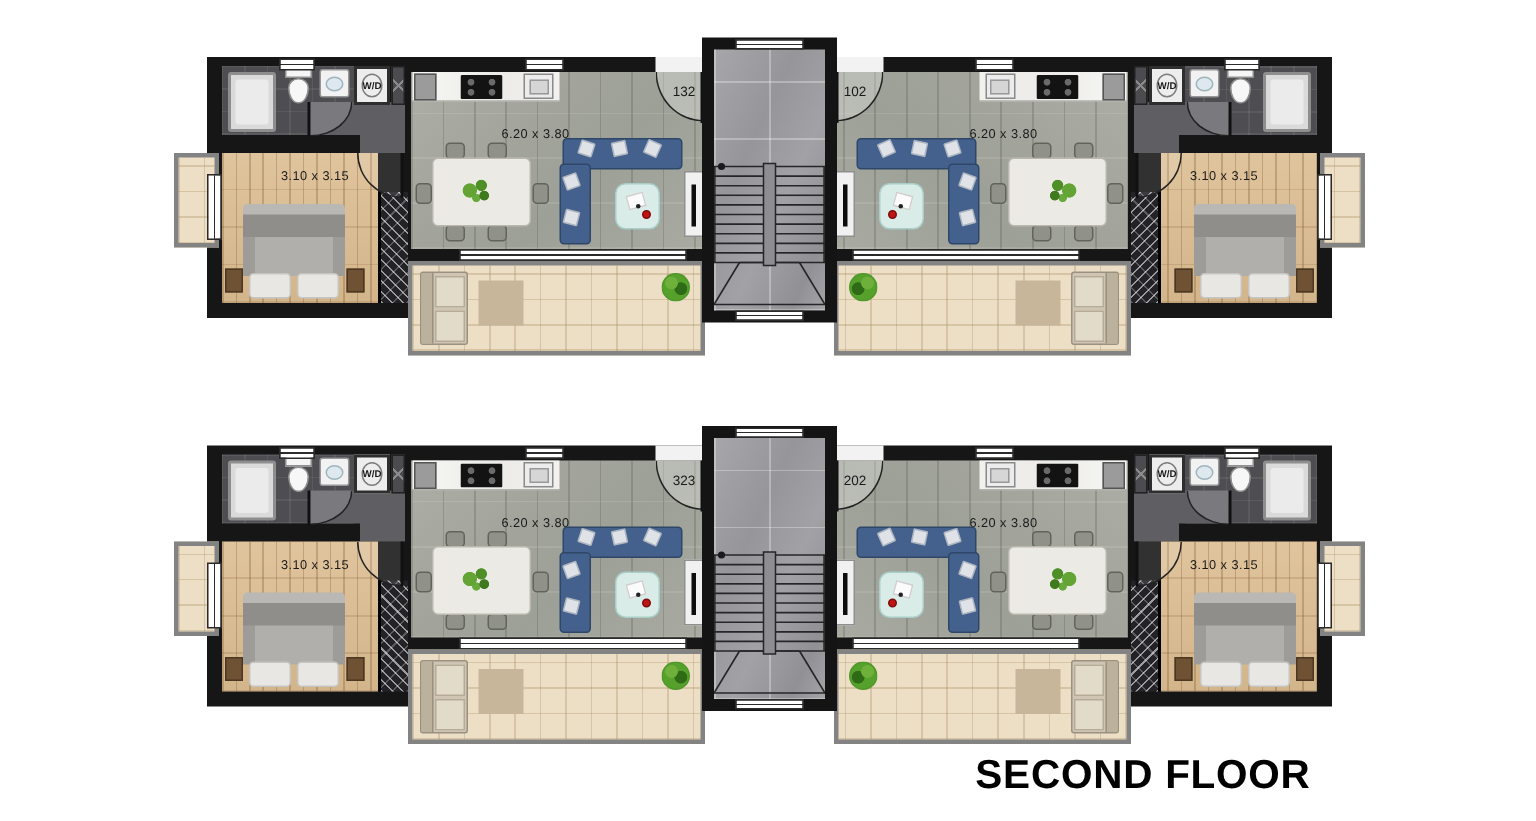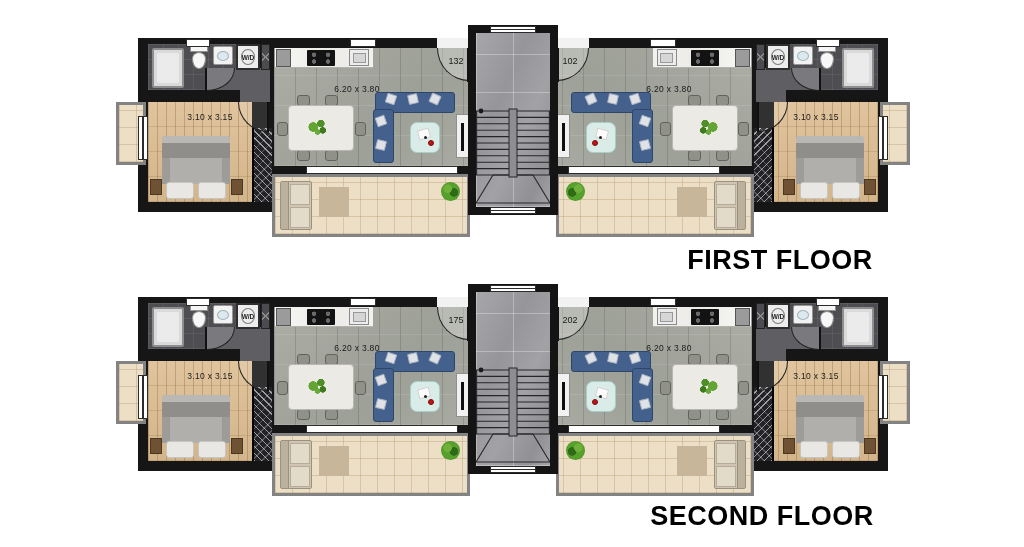--- a/index.html
+++ b/index.html
@@ -355,21 +355,20 @@
           <line x1="73.4" y1="78" x2="73.4" y2="142"></line>
           <line x1="17" y1="142" x2="0" y2="170"></line>
           <line x1="57" y1="142" x2="74" y2="170"></line>
           <line x1="17" y1="142" x2="57" y2="142"></line>
           <line x1="0" y1="170" x2="74" y2="170"></line>
         </g>
         <rect x="33" y="76" width="8" height="68" fill="#8e8e92" stroke="#26262a"></rect>
         <circle cx="5" cy="78" r="2.4" fill="#1b1b1e"></circle>
       </svg>
     </div>
-    <div class="floor-title txt">FIRST FLOOR</div>
   </div>
 
   <div class="floor-plan floor-1">
 
   <div class="unit unit-left">
     <div class="abs wall" style="left:28px;top:32px;width:340px;height:140px;"></div>
     <div class="abs wall" style="left:28px;top:82px;width:140px;height:124px;"></div>
 
     <div class="abs tile-beige balcony" style="left:6px;top:96px;width:30px;height:63px;"></div>
     <div class="abs win win-v" style="left:28px;top:110px;width:10px;height:44px;"></div>
@@ -425,21 +424,21 @@
       <div class="dot-black"></div>
       <div class="dot-red"></div>
     </div>
     <div class="abs tv-console" style="left:346px;top:108px;width:13px;height:44px;">
           <div class="tv-screen"></div>
         </div>
 
     <div class="abs" style="left:327px;top:32px;width:33px;height:10px;background:#f2f2f2;"></div>
     <div class="abs arc-bl" style="left:327px;top:42px;width:32px;height:33px;"></div>
     <div class="abs door-leaf" style="left:357px;top:42px;width:2.5px;height:34px;"></div>
-    <div class="abs unit-number txt" style="left:333px;top:50px;width:26px;">175</div>
+    <div class="abs unit-number txt" style="left:333px;top:50px;width:26px;">323</div>
 
     <div class="abs win win-h" style="left:196px;top:160px;width:152px;height:8px;"></div>
     <div class="abs tile-beige balcony" style="left:162px;top:168px;width:198px;height:63px;">
       <div class="abs out-sofa" style="left:5px;top:4px;width:32px;height:49px;">
         <div class="out-sofa-back"></div>
         <div class="out-cushion" style="top:2px;"></div>
         <div class="out-cushion" style="top:25px;"></div>
       </div>
       <div class="abs rug" style="left:44px;top:10px;width:30px;height:30px;"></div>
       <div class="abs plant" style="left:166px;top:5px;width:19px;height:19px;"></div>

